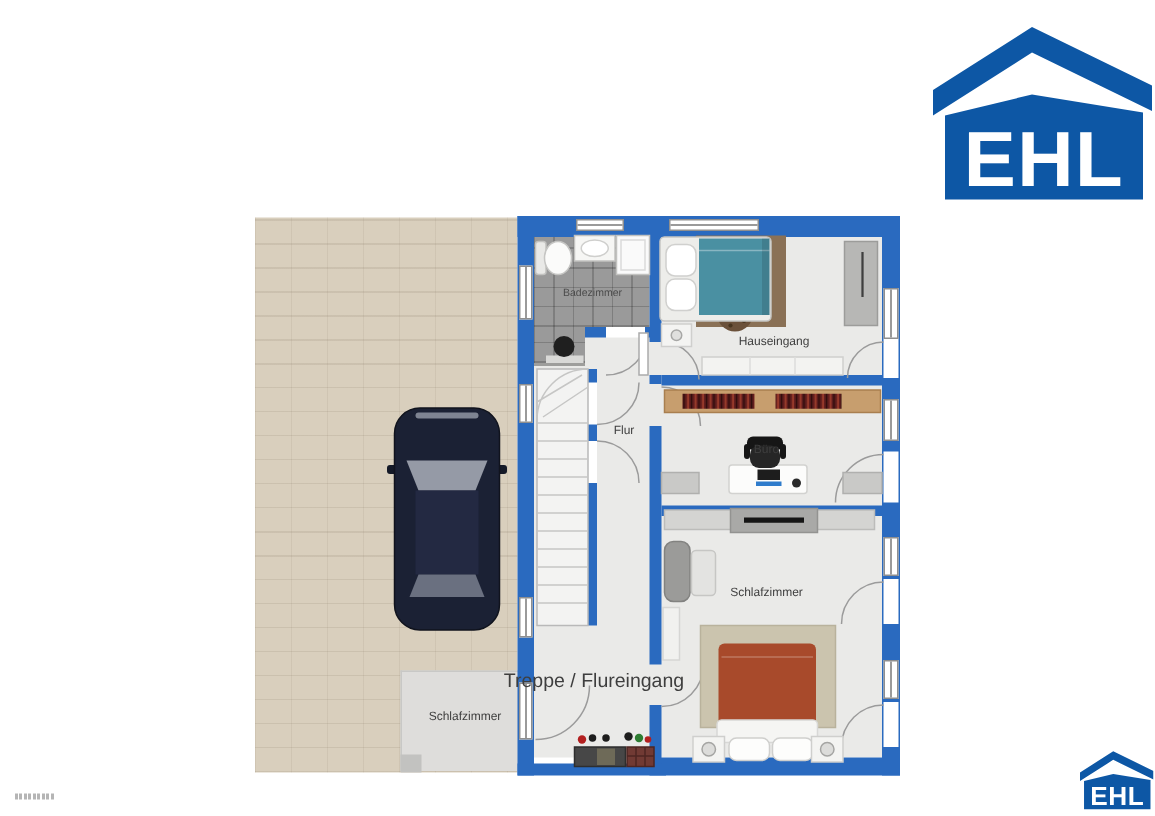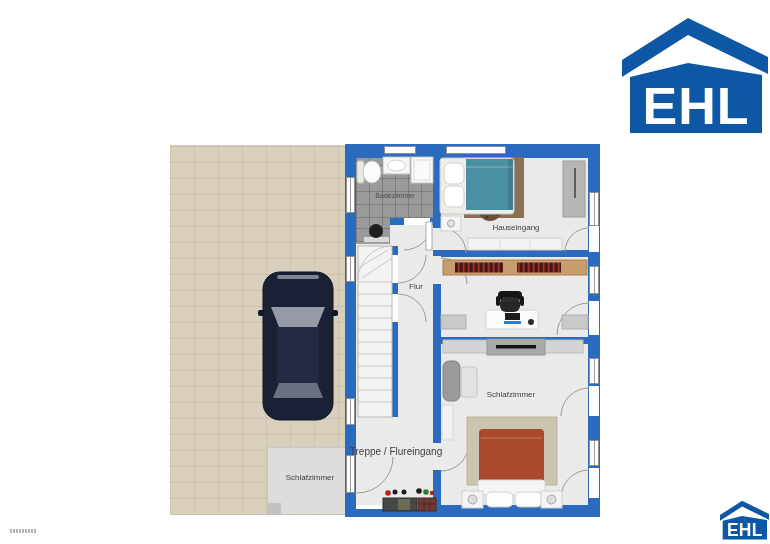--- a/index.html
+++ b/index.html
@@ -25,21 +25,21 @@
   
   .wall{background:var(--wall_blue,#2a6abf);}
   
   .win{background:#fff;border:1px solid #8f8f8f;box-sizing:border-box;}
   .win-v{background-image:linear-gradient(90deg,transparent 44%,#9a9a9a 44%,#9a9a9a 58%,transparent 58%);}
   .win-h{background-image:linear-gradient(0deg,transparent 44%,#9a9a9a 44%,#9a9a9a 58%,transparent 58%);}
   .gap{background:#fff;}
   
   .lbl{position:absolute;transform:translateX(-50%);font-size:8px;color:#3e3e3e;white-space:nowrap;}
   .lbl-small{font-size:7px;color:#4b4b4b;}
-  .lbl-mid{font-size:10px;}
+  .lbl-mid{font-size:13px;}
   svg text{font-family:"Liberation Sans",sans-serif;}
   .watermark{left:10px;top:529px;width:26px;height:4px;opacity:.65;
     background:repeating-linear-gradient(90deg,#8d8d8d 0 2px,transparent 2px 3px);}
 </style>
 </head>
 <body>
 
 <div id="canvas">
 
   <div class="abs driveway"></div>

